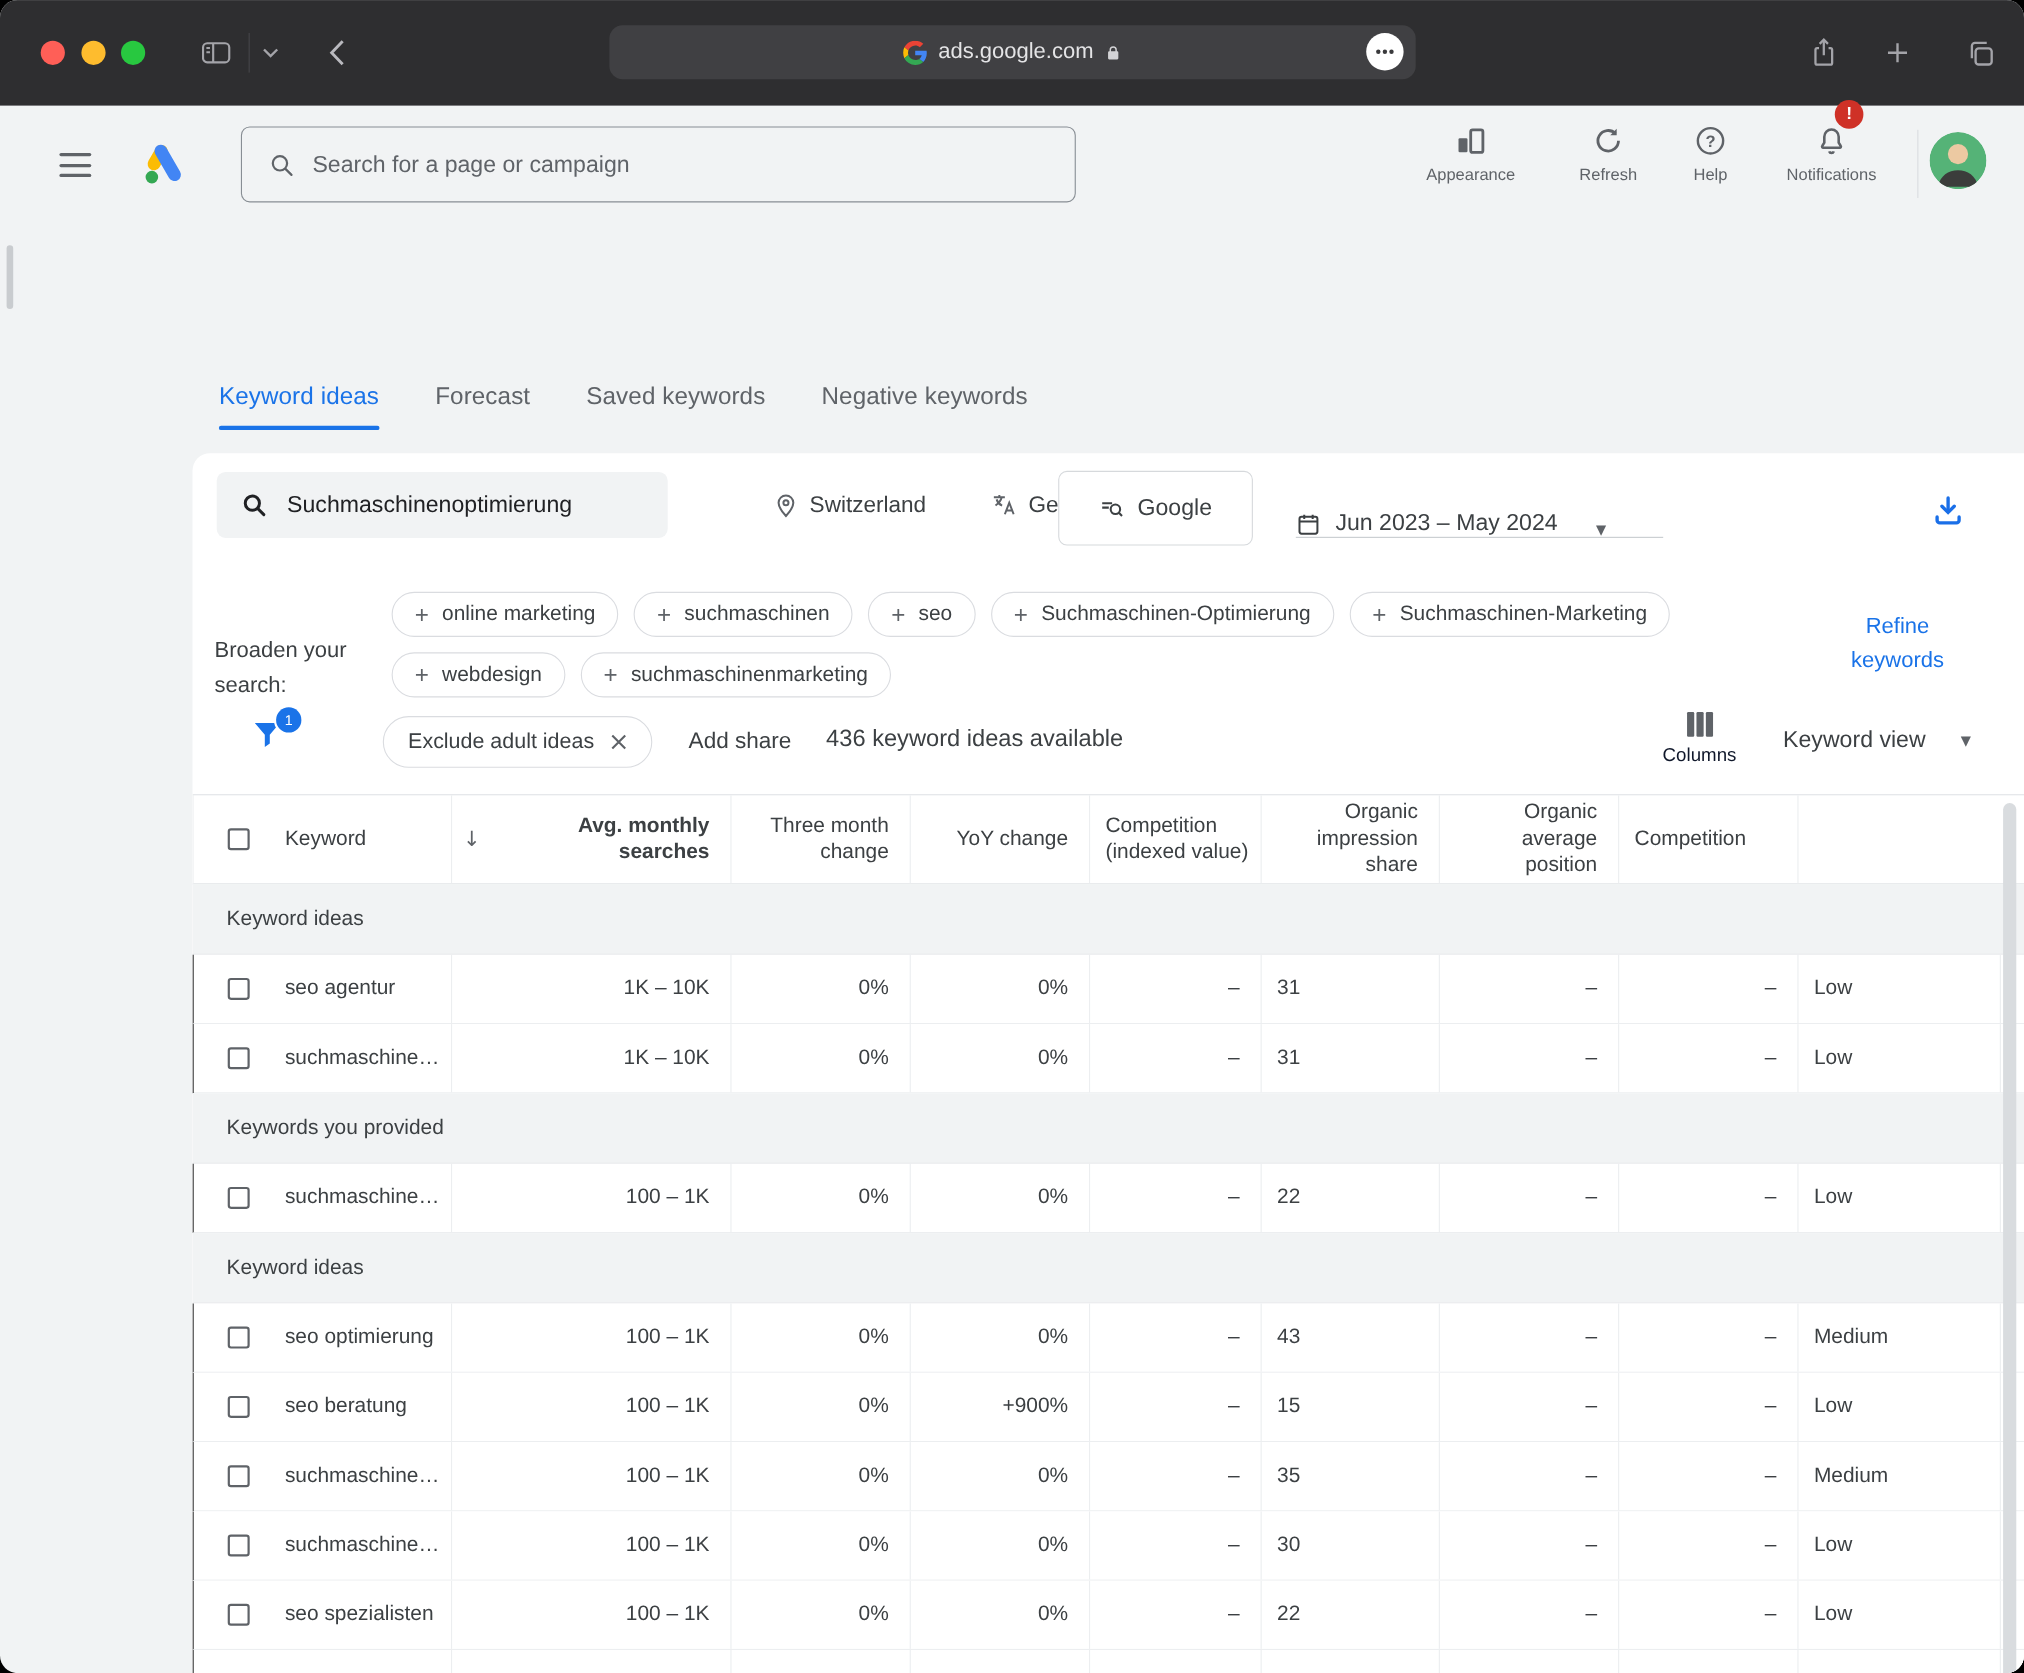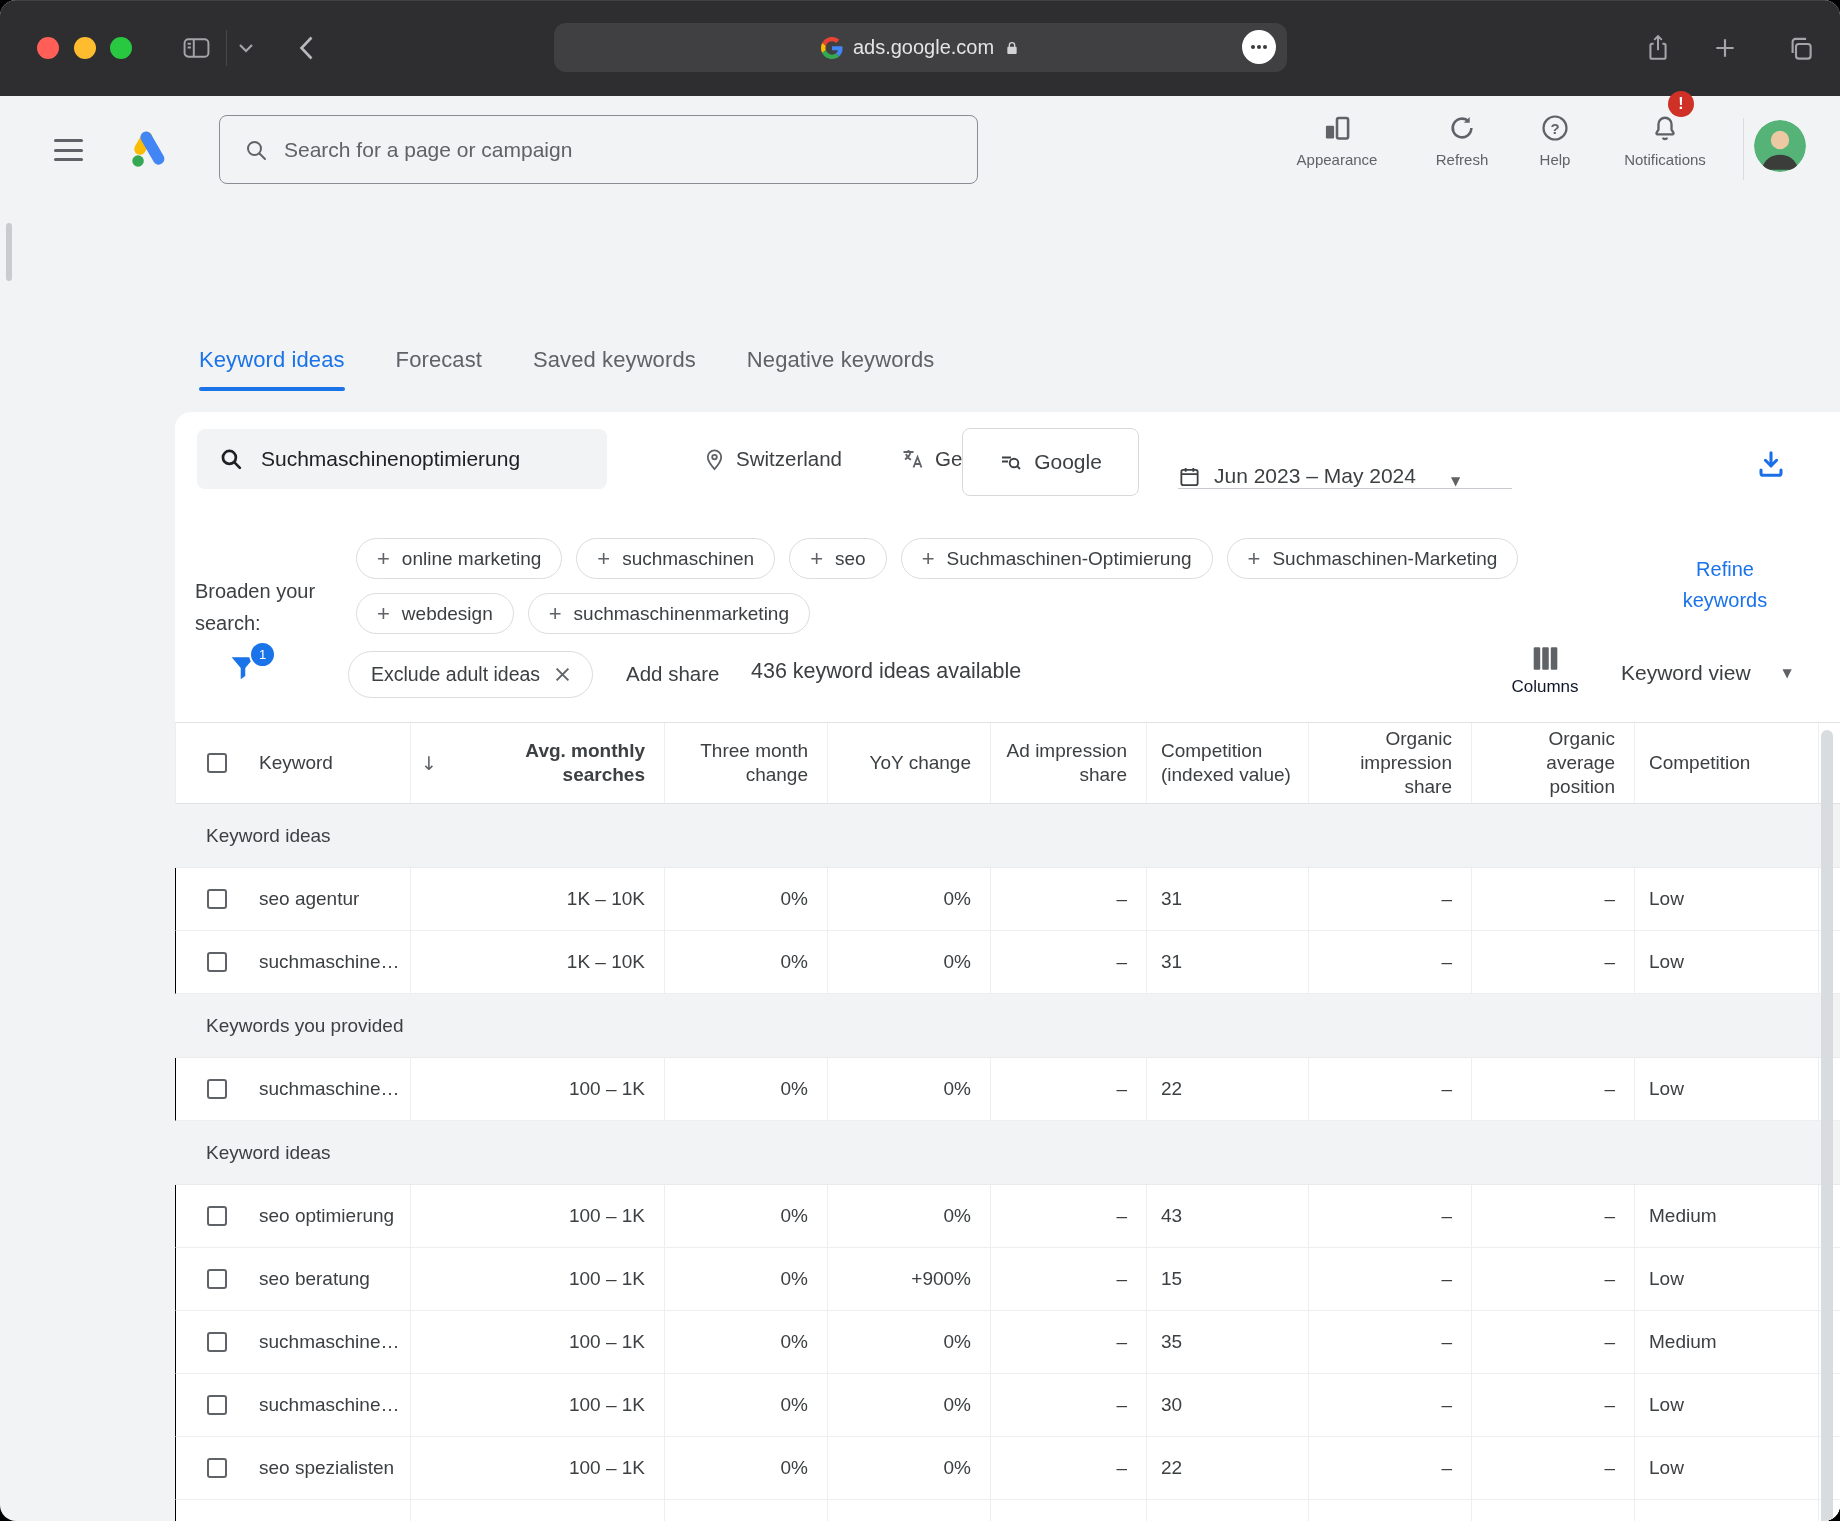--- a/index.html
+++ b/index.html
@@ -366,23 +366,20 @@
         <div class="tc r sorted">
           <span class="sort-arrow">↓</span>
           <span>Avg. monthly searches</span>
         </div>
         <div class="tc r">
             <span>Three month change</span>
           </div>
         <div class="tc r">
             <span>YoY change</span>
           </div>
-        <div class="tc r">
-            <span>Ad impression share</span>
-          </div>
         <div class="tc l">
             <span>Competition (indexed value)</span>
           </div>
         <div class="tc r">
             <span>Organic impression share</span>
           </div>
         <div class="tc r">
             <span>Organic average position</span>
           </div>
         <div class="tc l">

